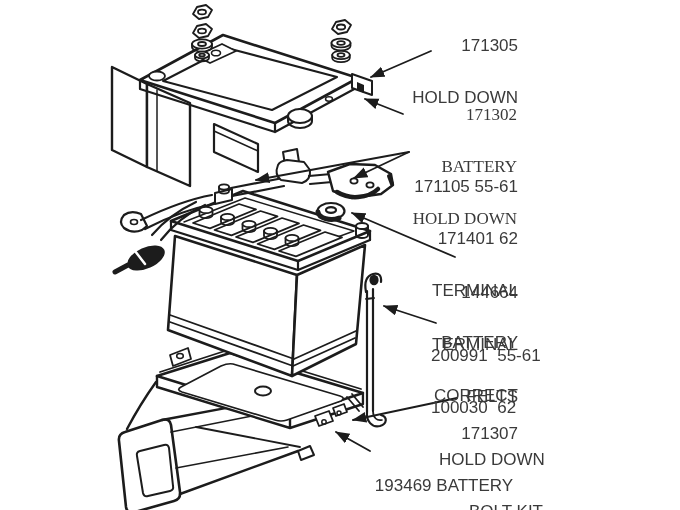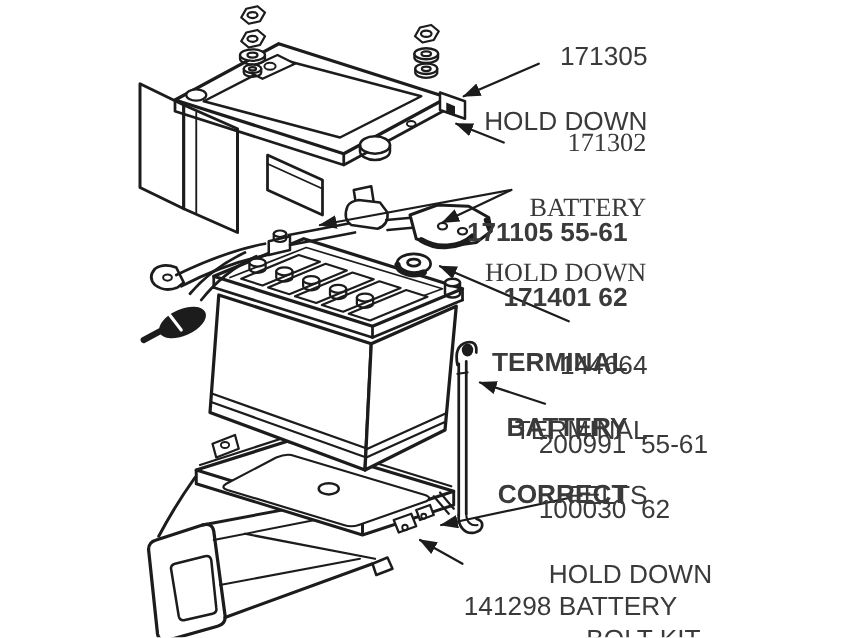--- a/index.html
+++ b/index.html
@@ -1,19 +1,19 @@
 <!DOCTYPE html>
 <html style="--bg: #ffffff; --line: #1c1c1c; --txt: #3a3a3a;"><head>
 <meta charset="utf-8">
 <style>
   html,body{margin:0;padding:0;background:#fff;}
   .stage{position:relative;width:680px;height:510px;background:var(--bg,#fff);overflow:hidden;
          font-family:"Liberation Sans", sans-serif;}
   .stage svg{position:absolute;left:0;top:0;color:var(--line,#1c1c1c);}
-  .label{position:absolute;font-size:21px;line-height:17.4px;color:var(--txt,#3a3a3a);
+  .label{position:absolute;font-size:17px;line-height:17.4px;color:var(--txt,#3a3a3a);
          text-align:right;white-space:pre;}
   .label .ln{display:block;}
   .label.align-left{text-align:left;}
   .label.align-center{text-align:center;}
   .label .ind1{padding-left:8px;}
   .label .ind2{padding-left:38px;}
 </style>
 </head>
 <body>
 
@@ -179,21 +179,21 @@
     <span class="ln">171305</span>
     <span class="ln">HOLD DOWN</span>
   </div>
 
   <div class="label" style="top:71px;right:163px;font-family:Liberation Serif, serif;">
     <span class="ln">171302</span>
     <span class="ln">BATTERY</span>
     <span class="ln">HOLD DOWN</span>
   </div>
 
-  <div class="label" style="top:143px;right:178px;font-weight:bold;">
+  <div class="label" style="top:143px;right:162px;">
     <span class="ln">171105 55-61</span>
     <span class="ln">171401 62</span>
     <span class="ln">TERMINAL</span>
     <span class="ln">BATTERY</span>
     <span class="ln">CORRECT</span>
   </div>
 
   <div class="label" style="top:249px;right:162px;">
     <span class="ln">144664</span>
     <span class="ln">TERMINAL</span>
@@ -201,20 +201,21 @@
   </div>
 
   <div class="label align-left" style="top:312px;left:431px;">
     <span class="ln">200991  55-61</span>
     <span class="ln">100030  62</span>
     <span class="ln ind1">HOLD DOWN</span>
     <span class="ln ind2">BOLT KIT</span>
   </div>
 
   <div class="label" style="top:390px;right:162px;">
+    <span class="ln">171307</span>
   </div>
 
   <div class="label align-center" style="top:442px;left:371px;width:146px;">
-    <span class="ln">141298 BATTERY</span>
+    <span class="ln">193469 BATTERY</span>
     
   </div>
 
 </div>
 
 </body></html>

